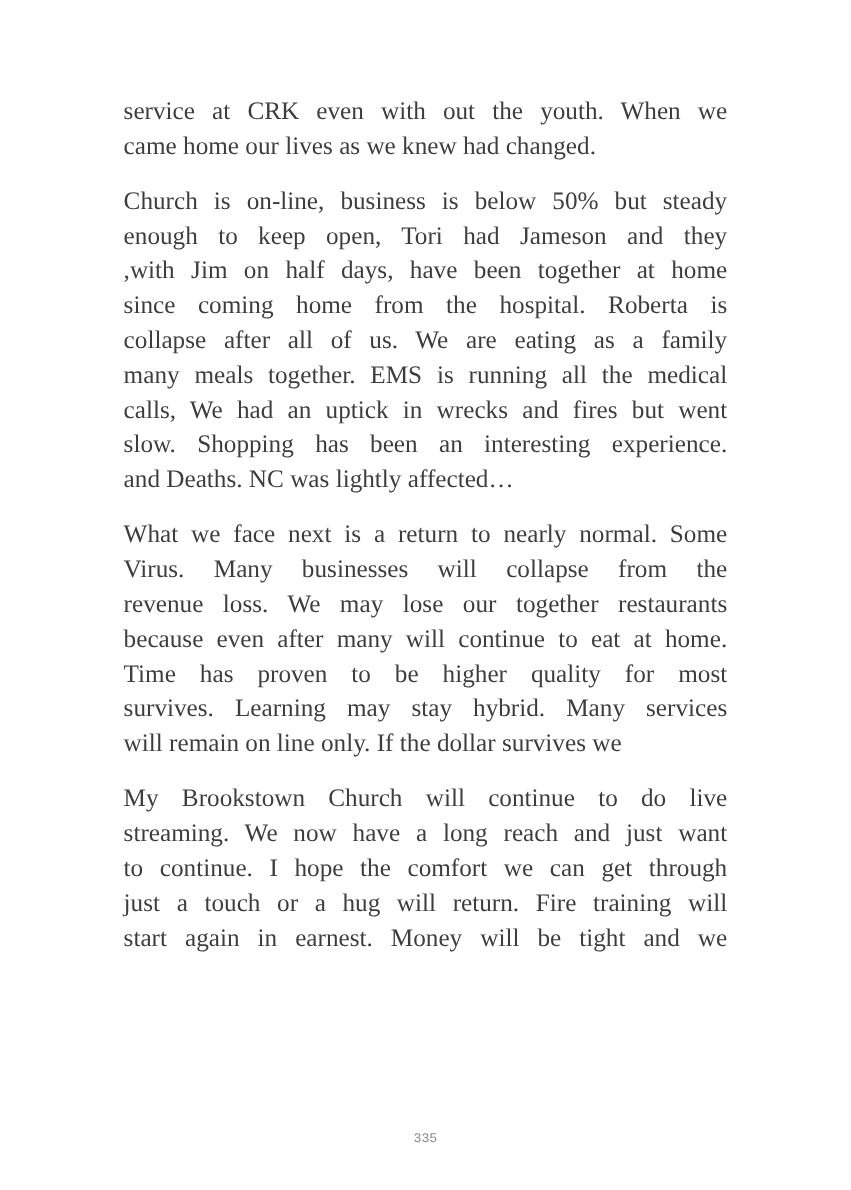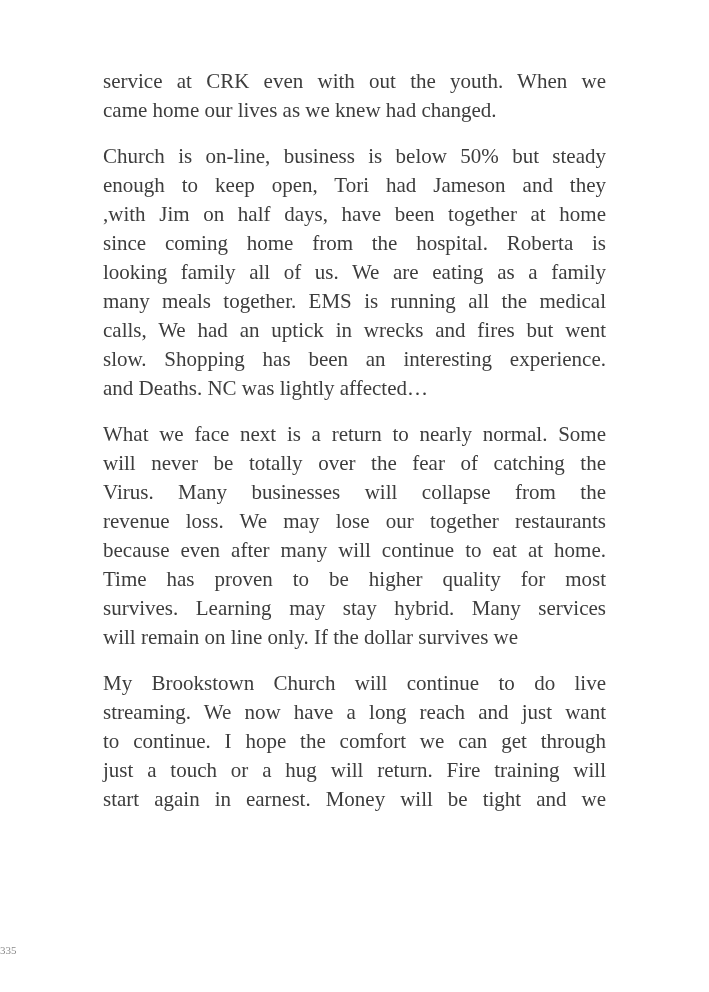--- a/index.html
+++ b/index.html
@@ -12,21 +12,21 @@
       width: 709px;
       height: 992px;
       background: var(--page-bg, #ffffff);
       font-family: "Liberation Serif", serif;
       color: var(--text-color, #3d3d3d);
       overflow: hidden;
       margin: 0 auto;
     }
     .content {
       position: absolute;
-      top: 67px;
+      top: 78px;
       left: 103px;
       width: 503px;
     }
     .para {
       margin: 0 0 17px 0;
       font-size: 21px;
       line-height: 29px;
     }
     .line {
       text-align: justify;
@@ -36,49 +36,48 @@
       text-align-last: left;
     }
     .para.justify-last .line:last-child {
       text-align-last: justify;
     }
     .page-number {
       position: absolute;
       bottom: 36px;
       left: 0;
       width: 100%;
-      text-align: left;
+      text-align: center;
       font-size: 11px;
       color: var(--page-number-color, #8a8a8a);
-      font-family: Liberation Serif, serif;
+      font-family: Liberation Mono, monospace;
     }
   </style>
 </head>
 <body>
 
 <div class="page" style="--page-bg: #ffffff; --text-color: #3d3d3d; --page-number-color: #8a8a8a;">
   <main class="content">
       <div class="para">
         <div class="line">service at CRK even with out the youth. When we</div>
         <div class="line">came home our lives as we knew had changed.</div>
       </div>
       <div class="para">
         <div class="line">Church is on-line, business is below 50% but steady</div>
         <div class="line">enough to keep open, Tori had Jameson and they</div>
         <div class="line">,with Jim on half days, have been together at home</div>
         <div class="line">since coming home from the hospital. Roberta is</div>
-        <div class="line">looking family all of us. We are eating as a family</div>
+        <div class="line">collapse after all of us. We are eating as a family</div>
         <div class="line">many meals together. EMS is running all the medical</div>
         <div class="line">calls, We had an uptick in wrecks and fires but went</div>
         <div class="line">slow. Shopping has been an interesting experience.</div>
         <div class="line">and Deaths. NC was lightly affected…</div>
       </div>
       <div class="para">
         <div class="line">What we face next is a return to nearly normal. Some</div>
-        <div class="line">will never be totally over the fear of catching the</div>
         <div class="line">Virus. Many businesses will collapse from the</div>
         <div class="line">revenue loss. We may lose our together restaurants</div>
         <div class="line">because even after many will continue to eat at home.</div>
         <div class="line">Time has proven to be higher quality for most</div>
         <div class="line">survives. Learning may stay hybrid. Many services</div>
         <div class="line">will remain on line only. If the dollar survives we</div>
       </div>
       <div class="para justify-last">
         <div class="line">My Brookstown Church will continue to do live</div>
         <div class="line">streaming. We now have a long reach and just want</div>

